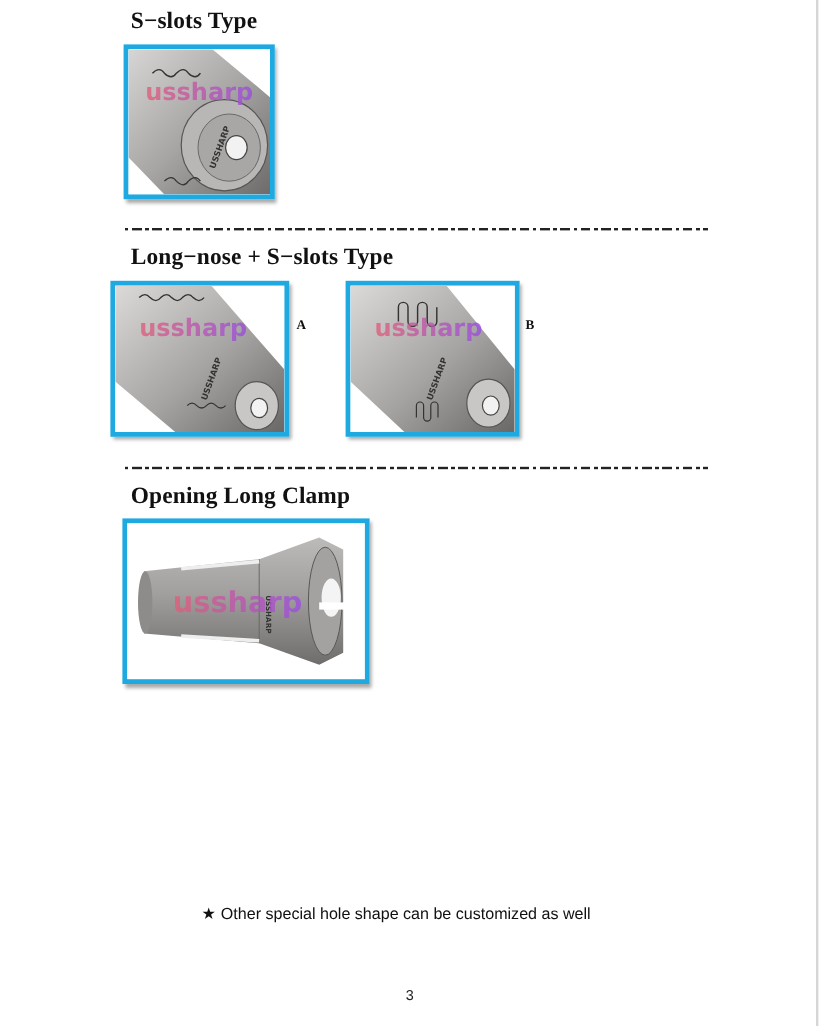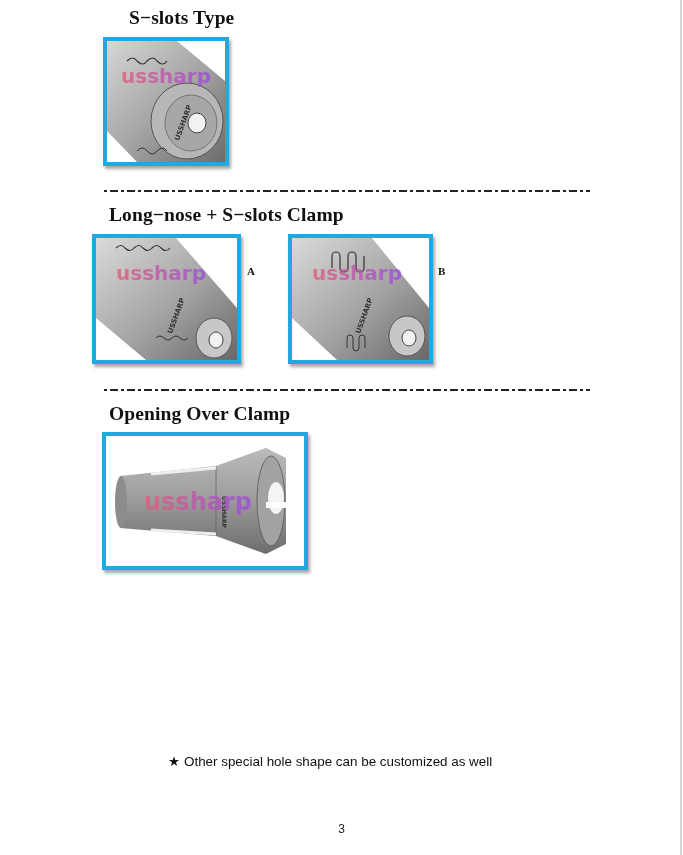--- a/index.html
+++ b/index.html
@@ -14,21 +14,21 @@
   .footnote { position: absolute; left: 168px; top: 754px; font-family: "Liberation Sans", sans-serif; font-weight: normal; font-size: 13.4px; color: #111; white-space: nowrap; }
   .footnote .star { margin-right: 4px; }
   .page-number { position: absolute; left: 0; width: 683px; top: 822px; text-align: center; font-family: "Liberation Sans", sans-serif; font-size: 12px; color: #222; }
   .wm { font-family: "DejaVu Sans", sans-serif; font-weight: bold; }
 </style>
 </head>
 <body>
 
 <div class="page-edge"></div>
 
-<div class="heading" style="top:7px;margin-left:20px;">S−slots Type</div>
+<div class="heading" style="top:7px;">S−slots Type</div>
 
 <div class="frame" style="left:103px; top:37px; width:126px; height:129px;">
   <svg viewBox="0 0 118 121" preserveAspectRatio="none">
     <defs>
       <linearGradient id="metal1" x1="0" y1="0" x2="1" y2="1">
         <stop offset="0" stop-color="#d8d6d4"></stop>
           <stop offset="0.5" stop-color="#a8a6a4"></stop>
           <stop offset="1" stop-color="#6e6c6b"></stop>
       </linearGradient>
       <linearGradient id="wmg" x1="0" y1="0" x2="1" y2="0">
@@ -43,21 +43,21 @@
     <ellipse cx="90" cy="82" rx="9" ry="10" fill="#f2f2f2" stroke="#444" stroke-width="1"></ellipse>
     <path d="M20 20 q6 -6 10 0 q6 6 10 0 q6 -6 10 0 q6 6 10 0" fill="none" stroke="#333" stroke-width="1.2"></path>
     <path d="M30 110 q6 -6 10 0 q6 6 10 0 q6 -6 10 0" fill="none" stroke="#333" stroke-width="1"></path>
     <text x="72" y="100" font-size="7" fill="#333" transform="rotate(-70 72 100)" class="wm">USSHARP</text>
     <text x="14" y="42" font-size="20" fill="url(#wmg)" opacity="0.8" class="wm">ussharp</text>
   </svg>
 </div>
 
 <div class="divider" style="top:190px;"></div>
 
-<div class="heading" style="top:204px;">Long−nose + S−slots Clamp</div>
+<div class="heading" style="top:204px;">Long−nose + S−slots Type</div>
 
 <div class="frame" style="left:92px; top:234px; width:149px; height:130px;">
   <svg viewBox="0 0 141 122" preserveAspectRatio="none">
     <defs>
       <linearGradient id="metal2" x1="0" y1="0" x2="1" y2="1">
         <stop offset="0" stop-color="#dcdad8"></stop>
           <stop offset="0.55" stop-color="#a5a3a1"></stop>
           <stop offset="1" stop-color="#6a6867"></stop>
       </linearGradient>
       <linearGradient id="wmg2" x1="0" y1="0" x2="1" y2="0">
@@ -86,21 +86,21 @@
     <path d="M40 30 v-12 a4 4 0 0 1 8 0 v12 a4 4 0 0 0 8 0 v-12 a4 4 0 0 1 8 0 v12 a4 4 0 0 0 8 0 v-12" fill="none" stroke="#333" stroke-width="1.2"></path>
     <path d="M55 110 v-10 a3 3 0 0 1 6 0 v10 a3 3 0 0 0 6 0 v-10 a3 3 0 0 1 6 0 v10" fill="none" stroke="#333" stroke-width="1"></path>
     <text x="68" y="96" font-size="7" fill="#333" transform="rotate(-70 68 96)" class="wm">USSHARP</text>
     <text x="20" y="42" font-size="20" fill="url(#wmg2)" opacity="0.8" class="wm">ussharp</text>
   </svg>
 </div>
 <div class="variant-label" style="left:438px; top:265px;">B</div>
 
 <div class="divider" style="top:389px;"></div>
 
-<div class="heading" style="top:403px;">Opening Over Clamp</div>
+<div class="heading" style="top:403px;">Opening Long Clamp</div>
 
 <div class="frame" style="left:102px; top:432px; width:206px; height:138px;">
   <svg viewBox="0 0 198 130" preserveAspectRatio="none">
     <defs>
       <linearGradient id="metal3" x1="0" y1="0" x2="0" y2="1">
         <stop offset="0" stop-color="#bdbbb9"></stop>
           <stop offset="0.45" stop-color="#a19f9d"></stop>
           <stop offset="1" stop-color="#6f6d6c"></stop>
       </linearGradient>
     </defs>

